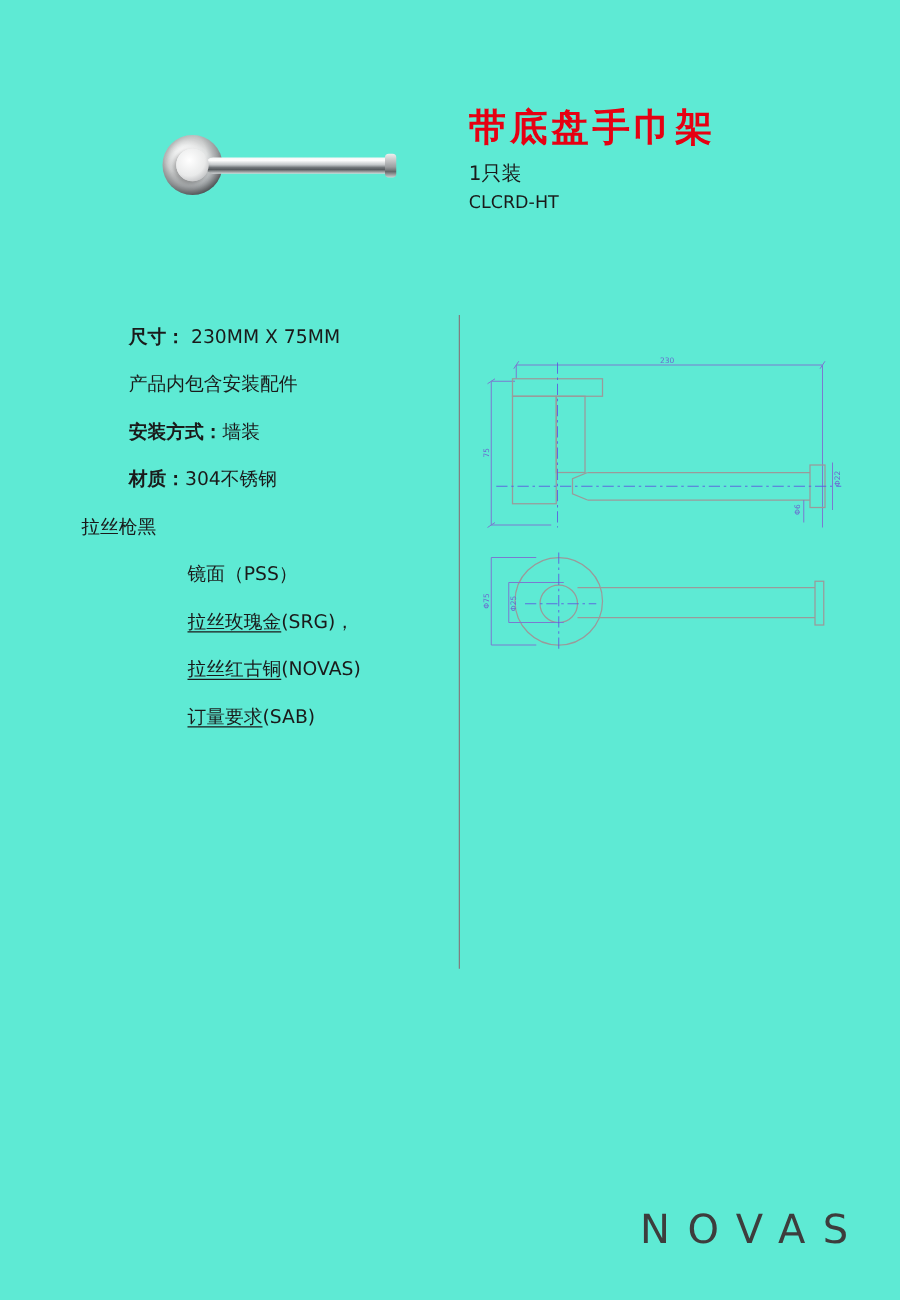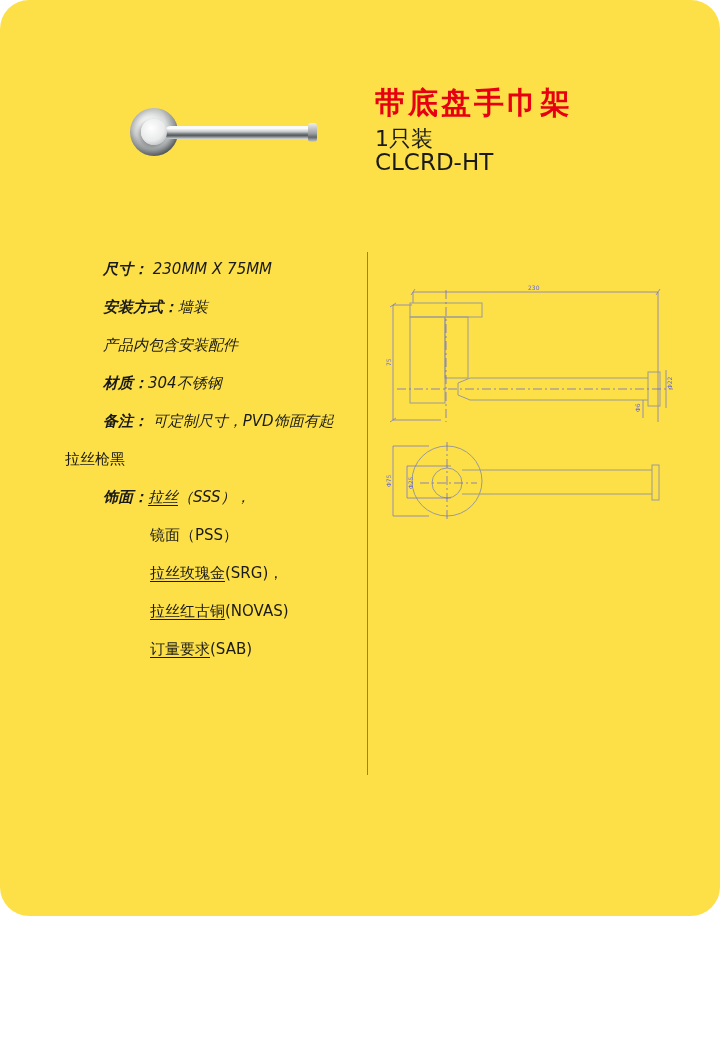--- a/index.html
+++ b/index.html
@@ -1,45 +1,45 @@
 <!DOCTYPE html>
 <html><head>
 <meta charset="utf-8">
 <style>
   html,body{margin:0;padding:0;background:#fff;}
-  .page{position:relative;width:720px;height:916px;background:#fde047;overflow:hidden;
-        font-family:"DejaVu Sans","Liberation Sans",sans-serif;color:#1a1a1a;border-radius:29px;}
+  .page{position:relative;width:720px;height:1040px;background:#5eead4;overflow:hidden;
+        font-family:"DejaVu Sans","Liberation Sans",sans-serif;color:#1a1a1a;}
 
   
   .photo{position:absolute;left:108px;top:90px;width:230px;height:90px;}
   .p-ring{position:absolute;left:22px;top:18px;width:48px;height:48px;border-radius:50%;
           background:radial-gradient(circle at 38% 32%, #fdfdfd 0%, #eceeee 38%, #b9bdbf 58%, #6b7073 78%, #d7dadb 92%, #8e9294 100%);
           box-shadow:inset -5px 5px 8px rgba(0,0,0,.18), inset 4px -4px 8px rgba(0,0,0,.28);}
   .p-hub{position:absolute;left:33px;top:29px;width:26px;height:26px;border-radius:50%;
          background:radial-gradient(circle at 40% 35%, #ffffff 0%, #e9eaea 55%, #b9babc 85%, #8e9294 100%);
          box-shadow:-2px 2px 4px rgba(0,0,0,.35);}
   .p-bar{position:absolute;left:56px;top:36px;width:152px;height:13px;border-radius:7px;
          background:linear-gradient(#f6f7f7 0%, #fdfdfd 18%, #c3c7c9 45%, #707578 62%, #585d60 74%, #d4d7d8 100%);}
   .p-tip{position:absolute;left:200px;top:33px;width:9px;height:19px;border-radius:3px;
          background:linear-gradient(#efefef 0%, #9c9fa1 55%, #64686a 75%, #cfd2d3 100%);}
 
   
   .title-block{position:absolute;left:375px;top:84px;width:320px;}
   .title-red{font-family:"DejaVu Serif","Liberation Serif",serif;font-size:30px;letter-spacing:3px;
              font-weight:bold;line-height:38px;}
-  .pack{font-size:22px;margin-top:5px;line-height:24px;}
-  .model{font-size:23px;line-height:22px;}
+  .pack{font-size:16px;margin-top:5px;line-height:24px;}
+  .model{font-size:14px;line-height:22px;}
 
   
   .specs{position:absolute;left:65px;top:260px;width:310px;font-size:15px;}
   .spec-line{height:23px;margin-bottom:15px;white-space:nowrap;}
   .spec-line .b{font-weight:bold;}
   .spec-line .u{text-decoration:underline;text-underline-offset:3px;}
   .ind0{padding-left:0;}
-  .ind1{padding-left:38px;font-style:italic;}
+  .ind1{padding-left:38px;}
   .ind2{padding-left:85px;margin-top:12px;}
 
   
   .divider{position:absolute;left:367px;top:252px;width:1px;height:523px;background:#808080;}
 
   
   .drawing{position:absolute;left:385px;top:282px;width:300px;height:280px;}
   .obj{stroke:#9a9a9a;fill:none;stroke-width:1;}
   .dim{stroke:#7a7ad0;fill:none;stroke-width:0.8;}
   .cl{stroke:#5a5ae0;fill:none;stroke-width:0.7;stroke-dasharray:9 3 2 3;}
@@ -62,26 +62,24 @@
   </div>
 
   <div class="title-block">
     <div class="title-red" id="title-red" style="color: rgb(230, 0, 18);">带底盘手巾架</div>
     <div class="pack">1只装</div>
     <div class="model">CLCRD-HT</div>
   </div>
 
   <div class="specs" id="spec-lines">
       <div class="spec-line ind1"><span class="b">尺寸：</span><span> 230MM X 75MM</span></div>
+      <div class="spec-line ind1"><span>产品内包含安装配件</span></div>
       <div class="spec-line ind1"><span class="b">安装方式：</span><span>墙装</span></div>
-      <div class="spec-line ind1"><span>产品内包含安装配件</span></div>
       <div class="spec-line ind1"><span class="b">材质：</span><span>304不锈钢</span></div>
-      <div class="spec-line ind1"><span class="b">备注：</span><span> 可定制尺寸，PVD饰面有起</span></div>
       <div class="spec-line ind0"><span>拉丝枪黑</span></div>
-      <div class="spec-line ind1"><span class="b">饰面：</span><span class="u">拉丝</span><span>（SSS），</span></div>
       <div class="spec-line ind2"><span>镜面（PSS）</span></div>
       <div class="spec-line ind2"><span class="u">拉丝玫瑰金</span><span>(SRG)，</span></div>
       <div class="spec-line ind2"><span class="u">拉丝红古铜</span><span>(NOVAS)</span></div>
       <div class="spec-line ind2"><span class="u">订量要求</span><span>(SAB)</span></div>
     </div>
 
   <div class="divider"></div>
 
   <svg class="drawing" viewBox="0 0 300 280" xmlns="http://www.w3.org/2000/svg">
 

